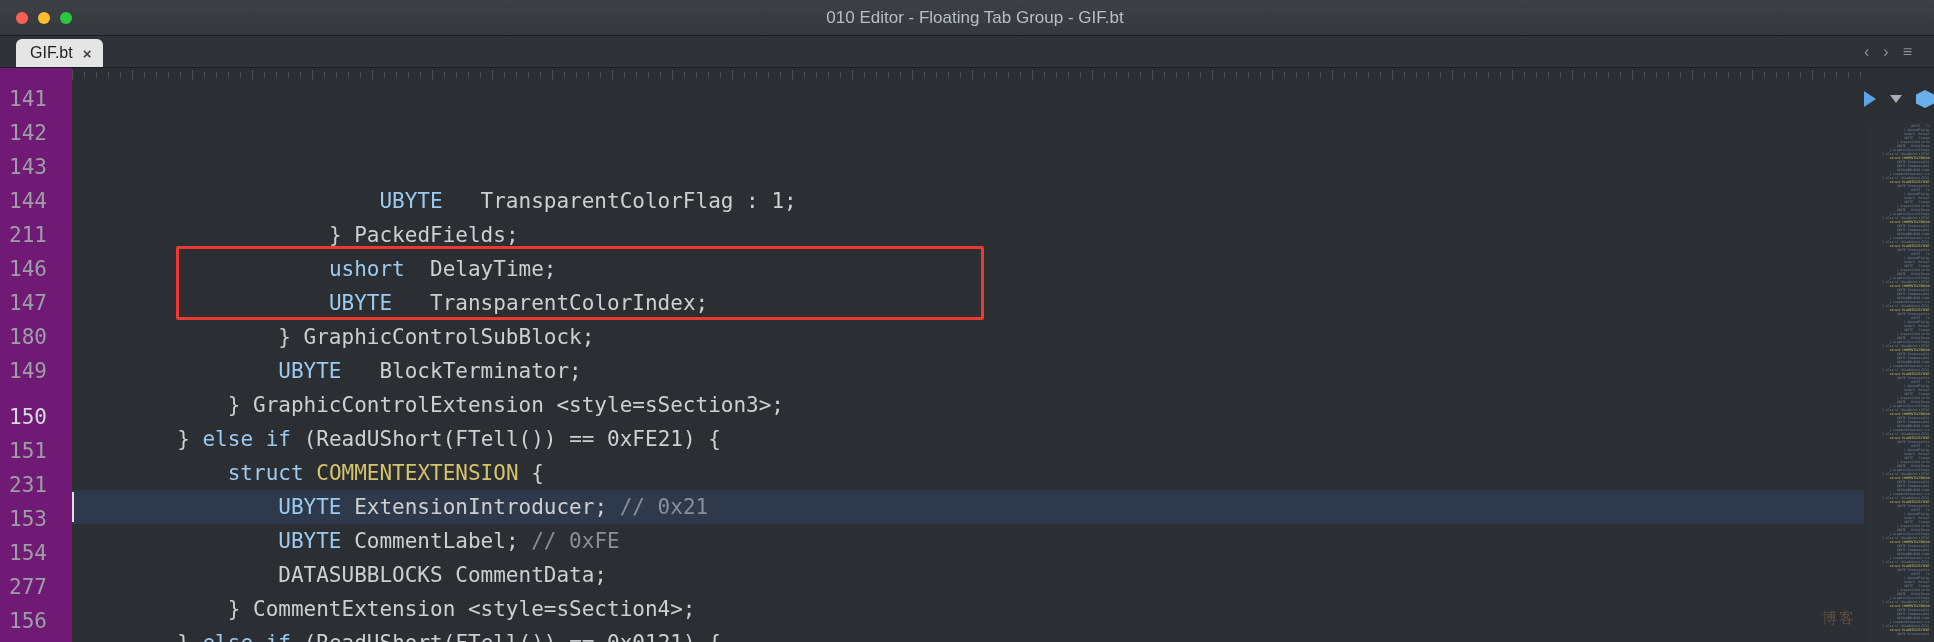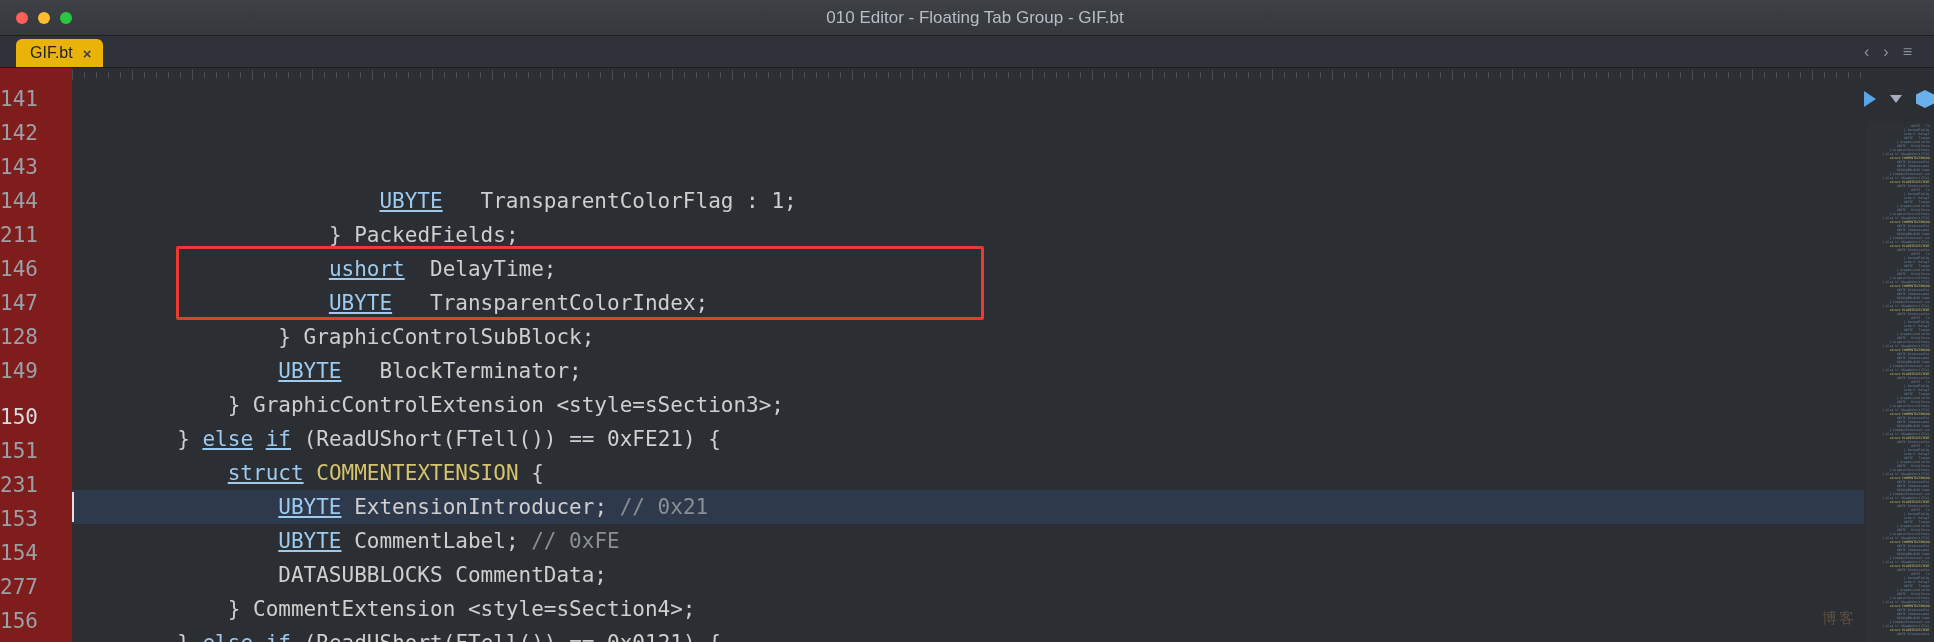--- a/index.html
+++ b/index.html
@@ -27,21 +27,21 @@
   }
   
   .tabshelf {
     height:32px; background:#2f3238;
     display:flex; align-items:flex-end;
     border-bottom:1px solid #1c1e21;
     padding-left:16px;
     position:relative;
   }
   .tab {
-    background:#eab308;
+    background:#e5e5e5;
     color:#222;
     height:28px;
     border-radius:6px 6px 0 0;
     display:flex; align-items:center;
     padding:0 12px 0 14px;
     font-size:16px;
     gap:10px;
   }
   .tab .close { font-weight:bold; font-size:15px; color:#444; cursor:pointer; }
   .tabshelf .navicons {
@@ -57,23 +57,23 @@
   .ruler {
     position:absolute;
     top:0; left:72px; right:70px; height:14px;
     display:flex; align-items:center;
     overflow:hidden;
   }
   .ruler .tick { flex:0 0 12px; height:6px; border-left:1px solid #4b4e53; }
   .ruler .tick.major { height:10px; }
   .gutter {
     width:72px;
-    background:#7f1d1d;
+    background:#701a75;
     padding-top:14px;
-    text-align:left;
+    text-align:center;
     color:#9ba0a7;
     font-family: Menlo, Consolas, monospace;
     font-size:21px;
     line-height:34px;
     user-select:none;
   }
   .gutter div { padding-right:16px; height:34px; }
   .gutter div.sel { color:#d7dbe0;margin-top:12px; }
   .code {
     flex:1 1 auto;
@@ -83,21 +83,21 @@
     padding-top:14px;
     position:relative;
     white-space:pre;
     color:#e6e7e9;
   }
   .code .line { height:34px; padding-left:4px; position:relative; }
   .code .line.sel { background:#2e394b; }
   .caret {
     position:absolute; left:0; top:2px; width:2px; height:30px; background:#e0e0e0;
   }
-  .kw  { color:#9dcbf0;text-decoration:underline; }    
+  .kw  { color:#9dcbf0; }    
   .fn  { color:#d6c46b; }    
   .cm  { color:#8a8f96; }    
   .nm  { color:#cfcfcf; }    
 
   .redbox {
     position:absolute;
     border:3px solid #eb3a2f;
     border-radius:2px;
     pointer-events:none;
   }
@@ -335,21 +335,21 @@
     </div>
 
   <div class="gutter" id="gutter">
       <div>141</div>
       <div>142</div>
       <div>143</div>
       <div>144</div>
       <div>211</div>
       <div>146</div>
       <div>147</div>
-      <div>128</div>
+      <div>180</div>
       <div>149</div>
       <div class="sel">150</div>
       <div>151</div>
       <div>231</div>
       <div>153</div>
       <div>154</div>
       <div>277</div>
       <div>156</div>
     </div>
 

